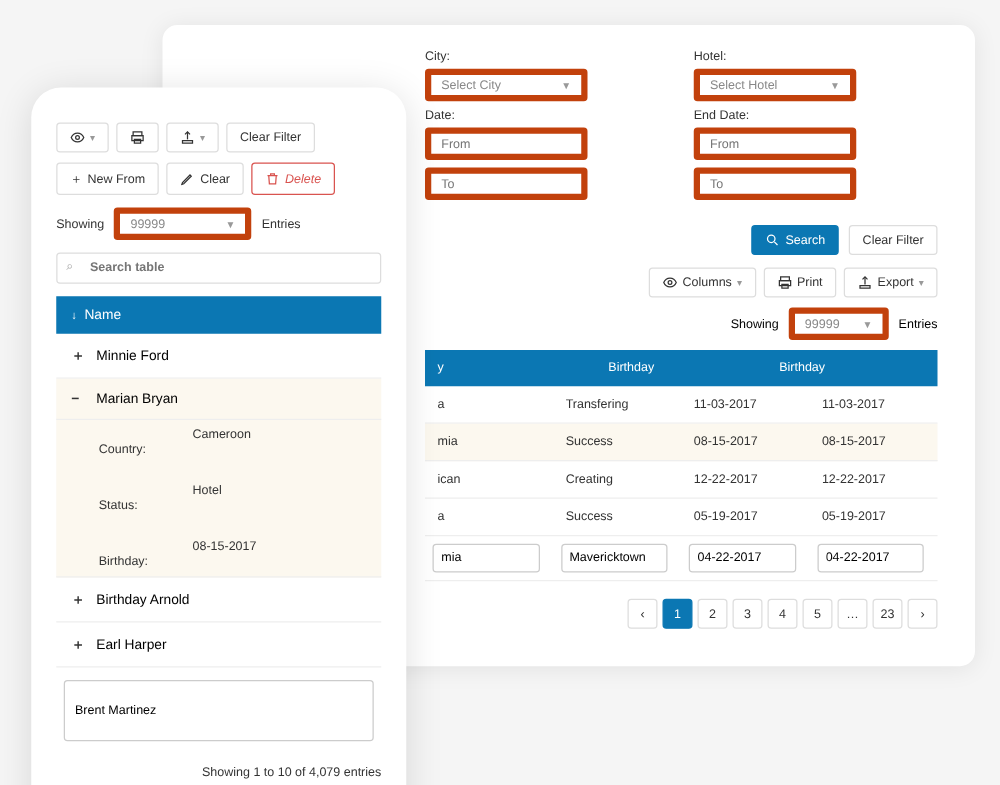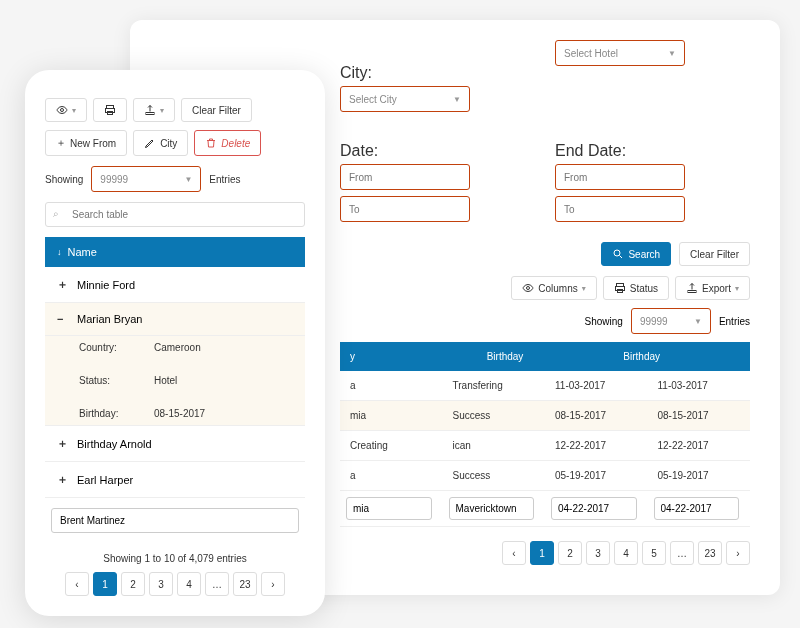--- a/index.html
+++ b/index.html
@@ -21,23 +21,23 @@
   left: 25px;
   top: 70px;
   width: 300px;
   background: #fff;
   border-radius: 24px;
   box-shadow: 0 4px 30px rgba(0,0,0,0.12);
   padding: 28px 20px 20px 20px;
   z-index: 10;
 }
 
-.label { font-size: 16px; color: #333; margin-bottom: 4px; display: block; margin-top: 24px; }
+.label { font-size: 10px; color: #333; margin-bottom: 4px; display: block; }
 .select-box, .text-input {
-  border: 1px solid #c2410c; border-radius: 3px; padding: 5px 8px; font-size: 10px;
+  border: 5px solid #c2410c; border-radius: 3px; padding: 5px 8px; font-size: 10px;
   color: #888; background: #fff; width: 130px; height: 26px; display: flex;
   align-items: center; justify-content: space-between;
 }
 .text-input { display: block; }
 .chev { font-size: 8px; color: #999; }
 
 .btn {
   display: inline-flex; align-items: center; gap: 4px;
   border: 1px solid #ddd; border-radius: 3px; padding: 5px 10px;
   font-size: 10px; background: #fff; cursor: pointer; color: #333;
@@ -47,47 +47,47 @@
 
 .toolbar-row { display: flex; gap: 6px; margin-bottom: 8px; flex-wrap: wrap; }
 .toolbar-row.right { justify-content: flex-end; }
 
 .showing-row { display: flex; align-items: center; gap: 8px; font-size: 10px; color: #333; margin: 10px 0; }
 .showing-row .select-box { width: 110px; }
 
 .search-input-wrap { position: relative; margin-bottom: 10px; }
 .search-input-wrap input {
   width: 100%; border: 1px solid #ddd; border-radius: 3px; padding: 6px 8px 6px 26px;
-  font-size: 10px; color: #888;
+  font-size: 10px; color: #888; font-weight: bold;
 }
 .search-input-wrap .mag { position: absolute; left: 8px; top: 6px; font-size: 10px; color: #aaa; }
 
 .table-header {
   background: #0B77B3; color: #fff; padding: 9px 12px; font-size: 11px;
   display: flex; align-items: center; gap: 6px;
 }
 .table-header .sort-arrow { font-size: 9px; }
 
 .mobile-row {
   border-bottom: 1px solid #eee; padding: 10px 12px; font-size: 11px;
   display: flex; align-items: center; gap: 10px;
 }
 .mobile-row.expanded { background: #fcf8ef; }
 .expand-icon { font-size: 11px; font-weight: bold; color: #333; width: 10px; }
 .detail-row { display: flex; padding: 6px 12px 6px 34px; font-size: 10px; }
-.detail-row .dl { width: 75px; color: #333; }
+.detail-row .dl { width: 75px; color: #333; margin-top: 12px; }
 .detail-row .dv { color: #333; }
 .mobile-row.expanded-section { background: #fcf8ef; flex-direction: column; align-items: stretch; padding: 0; }
 
 .input-row { padding: 10px 6px; }
 .input-row input {
-  width: 100%; border: 1px solid #ccc; border-radius: 3px; padding: 6px 8px; font-size: 10px;
-}
-
-.pager-info { text-align: center; font-size: 10px; color: #333; margin: 10px 0 8px 0; }
+  width: 100%; border: 1px solid #ccc; border-radius: 3px; padding: 18px 8px; font-size: 10px;
+}
+
+.pager-info { text-align: right; font-size: 10px; color: #333; margin: 10px 0 8px 0; }
 .pager { display: flex; gap: 4px; justify-content: center; }
 .pg {
   border: 1px solid #ddd; border-radius: 3px; min-width: 24px; height: 24px;
   display: flex; align-items: center; justify-content: center; font-size: 10px;
   background: #fff; cursor: pointer; color: #333;
 }
 .pg.active { background: #0B77B3; color: #fff; border-color: #0B77B3; }
 
 
 .filters-grid { display: flex; gap: 20px; margin-bottom: 6px; }
@@ -116,20 +116,21 @@
 
   <div class="filters-grid">
     <div class="filter-col">
       <span class="label">City:</span>
       <div class="select-box">
         <span>Select City</span>
           <span class="chev">▼</span>
       </div>
     </div>
     <div class="filter-col">
+      <span class="label">Hotel:</span>
       <div class="select-box">
         <span>Select Hotel</span>
           <span class="chev">▼</span>
       </div>
     </div>
   </div>
 
   <div class="filters-grid">
     <div class="filter-col stacked">
       <span class="label">Date:</span>
@@ -162,21 +163,21 @@
         </svg>
       <span>Columns</span>
       <span class="chev">▾</span>
     </button>
     <button class="btn">
       <svg class="icon" viewBox="0 0 24 24" fill="none" stroke="currentColor" stroke-width="2">
           <rect x="5" y="3" width="14" height="6"></rect>
           <rect x="3" y="9" width="18" height="8"></rect>
           <rect x="7" y="15" width="10" height="6"></rect>
         </svg>
-      <span>Status</span>
+      <span>Print</span>
     </button>
     <button class="btn">
       <svg class="icon" viewBox="0 0 24 24" fill="none" stroke="currentColor" stroke-width="2">
           <path d="M12 3v12"></path>
           <path d="M8 7l4-4 4 4"></path>
           <rect x="4" y="17" width="16" height="4"></rect>
         </svg>
       <span>Export</span>
       <span class="chev">▾</span>
     </button>
@@ -203,22 +204,22 @@
       <div>11-03-2017</div>
       <div>11-03-2017</div>
   </div>
   <div class="desk-row alt">
     <div>mia</div>
       <div>Success</div>
       <div>08-15-2017</div>
       <div>08-15-2017</div>
   </div>
   <div class="desk-row">
-    <div>Creating</div>
-      <div>ican</div>
+    <div>ican</div>
+      <div>Creating</div>
       <div>12-22-2017</div>
       <div>12-22-2017</div>
   </div>
   <div class="desk-row">
     <div>a</div>
       <div>Success</div>
       <div>05-19-2017</div>
       <div>05-19-2017</div>
   </div>
   <div class="desk-row edit">
@@ -273,21 +274,21 @@
 
   <div class="toolbar-row">
     <button class="btn">
       <span>＋</span>
       <span>New From</span>
     </button>
     <button class="btn">
       <svg class="icon" viewBox="0 0 24 24" fill="none" stroke="currentColor" stroke-width="2">
           <path d="M3 21l3-1 12-12-2-2L4 18l-1 3z"></path>
         </svg>
-      <span>City</span>
+      <span>Clear</span>
     </button>
     <button class="btn btn-danger">
       <svg class="icon" viewBox="0 0 24 24" fill="none" stroke="currentColor" stroke-width="2">
           <path d="M4 7h16"></path>
           <path d="M9 7V4h6v3"></path>
           <path d="M6 7l1 13h10l1-13"></path>
         </svg>
       <span>Delete</span>
     </button>
   </div>

